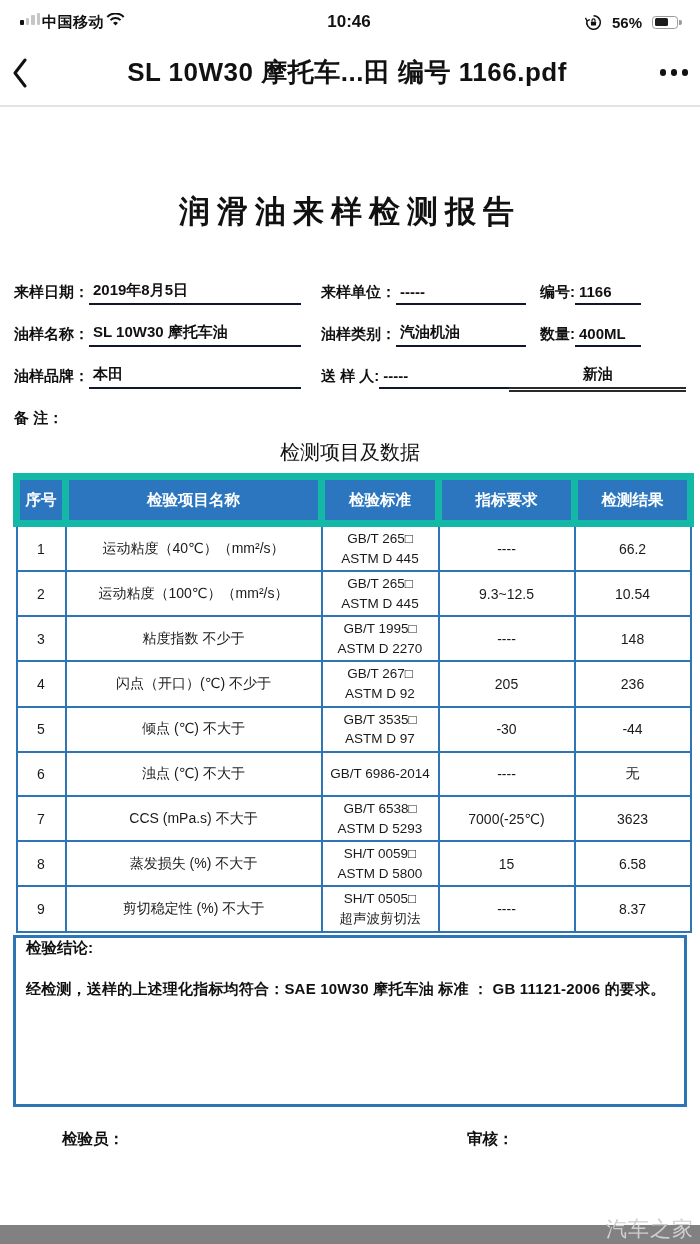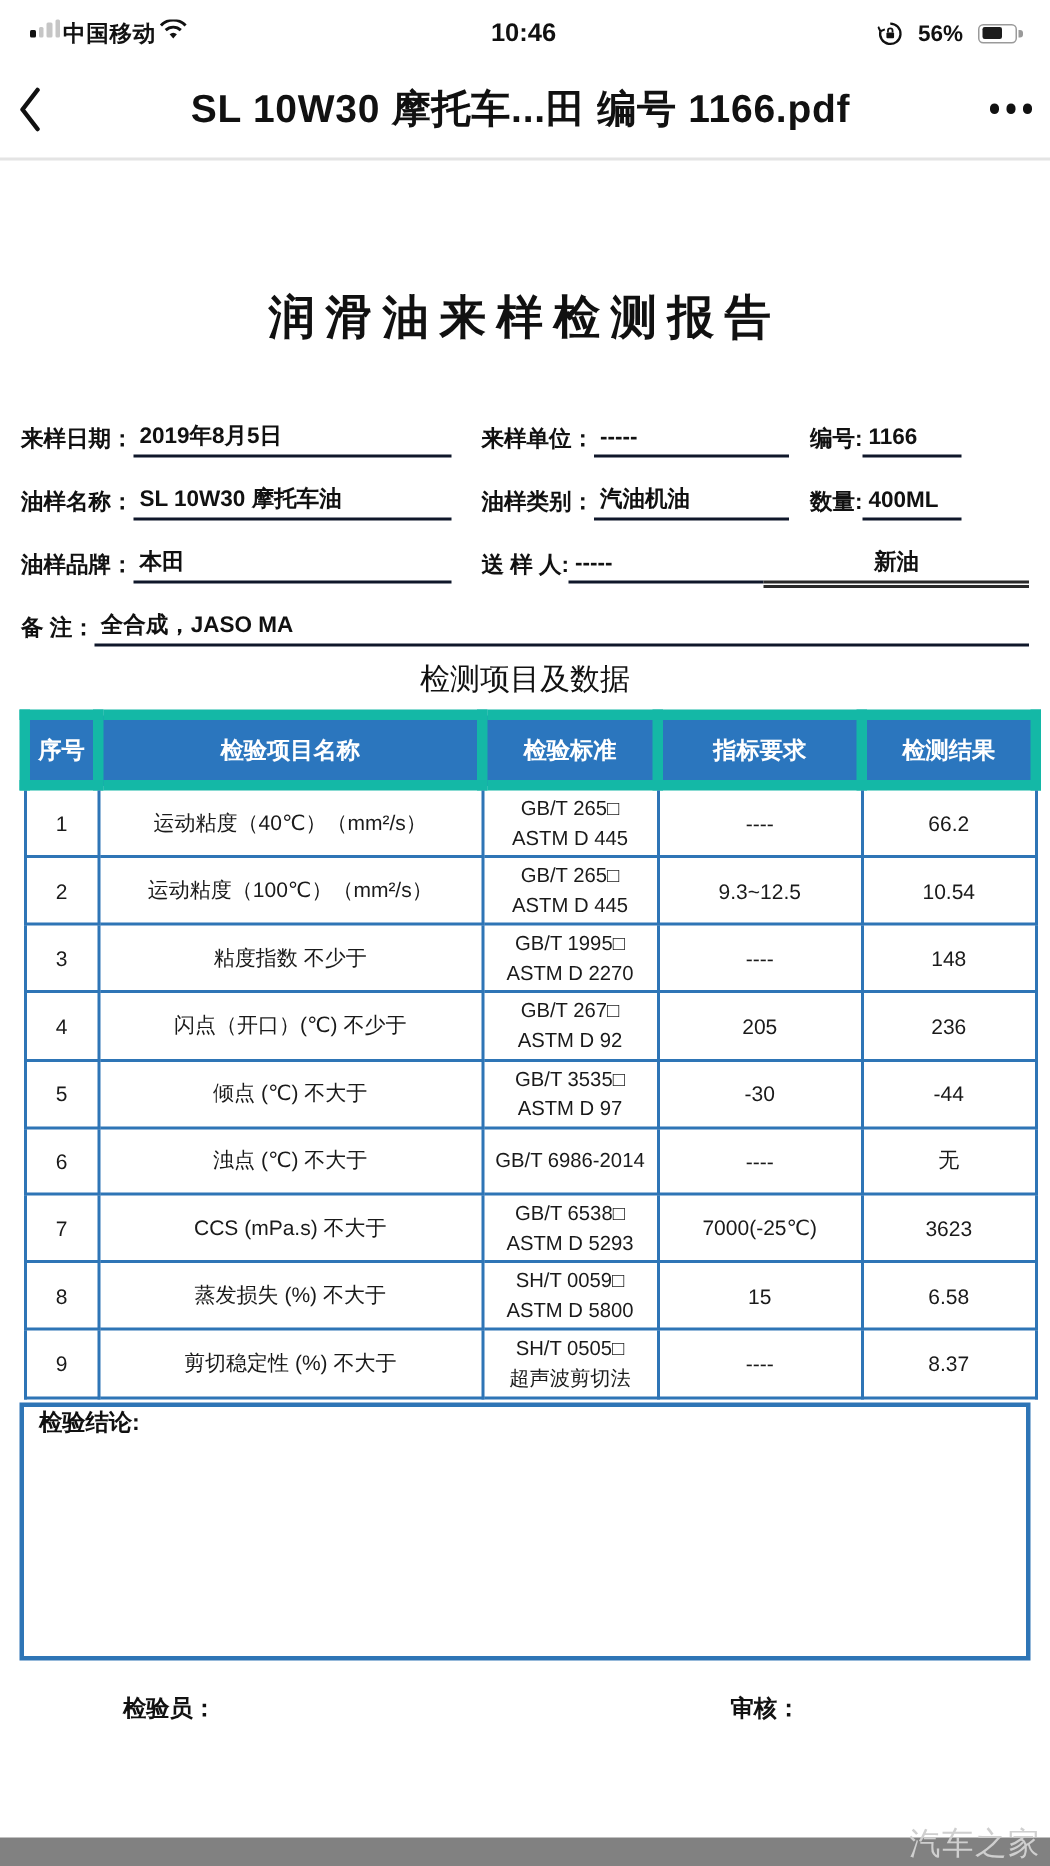--- a/index.html
+++ b/index.html
@@ -55,21 +55,21 @@
   th + th { border-left:2px solid #5b9bd5; }
   td { border:2px solid #2e75b6; background:#fff; text-align:center; height:44.5px;
        font-size:14px; font-weight:500; color:#1a1a1a; padding:2px 4px; }
   td.std { font-size:13.5px; white-space:pre-line; line-height:1.45; }
   
   .conclusion { margin:2px 13px 0; border:3px solid #2e75b6; height:172px; padding:0 10px; }
   .conc-title { font-size:15.5px; font-weight:700; }
   .conc-text { font-size:15px; font-weight:700; margin-top:21px; letter-spacing:.2px; }
   
   .sign-row { margin-top:22px; display:flex; font-size:15.5px; font-weight:600; }
-  .inspector { margin-left:82px; }
+  .inspector { margin-left:62px; }
   .auditor { margin-left:343px; }
   
   .bottombar { position:absolute; left:0; right:0; bottom:0; height:19px; background:#818181; }
   .watermark { position:absolute; right:6px; bottom:1px; font-size:21px; color:#cfcfcf; letter-spacing:1px; }
 </style>
 </head>
 <body>
 
 <div class="statusbar">
   <div class="sb-left">
@@ -138,21 +138,20 @@
   </div>
   <div class="frow">
     <span class="flabel">油样品牌：</span>
     <span class="uline w-main">本田</span>
     <span class="flabel ml20">送 样 人:</span>
     <span class="uline w-mid">-----</span>
     <span class="dline grow">新油</span>
   </div>
   <div class="frow">
     <span class="flabel">备 注：</span>
-    <span class="uline grow">全合成，JASO MA</span>
   </div>
 </div>
 
 <div class="section-title">检测项目及数据</div>
 
 <table>
   <colgroup>
       <col class="c1">
       <col class="c2">
       <col class="c3">
@@ -236,20 +235,21 @@
     <td class="std">SH/T 0505□
 超声波剪切法</td>
     <td>----</td>
     <td>8.37</td>
   </tr>
 </tbody>
   </table>
 
 <div class="conclusion">
   <div class="conc-title">检验结论:</div>
+  <div class="conc-text">经检测，送样的上述理化指标均符合：SAE 10W30 摩托车油  标准 ： GB 11121-2006  的要求。</div>
 </div>
 
 <div class="sign-row">
   <span class="inspector">检验员：</span>
   <span class="auditor">审核：</span>
 </div>
 
 <div class="bottombar"></div>
 <div class="watermark">汽车之家</div>
 

